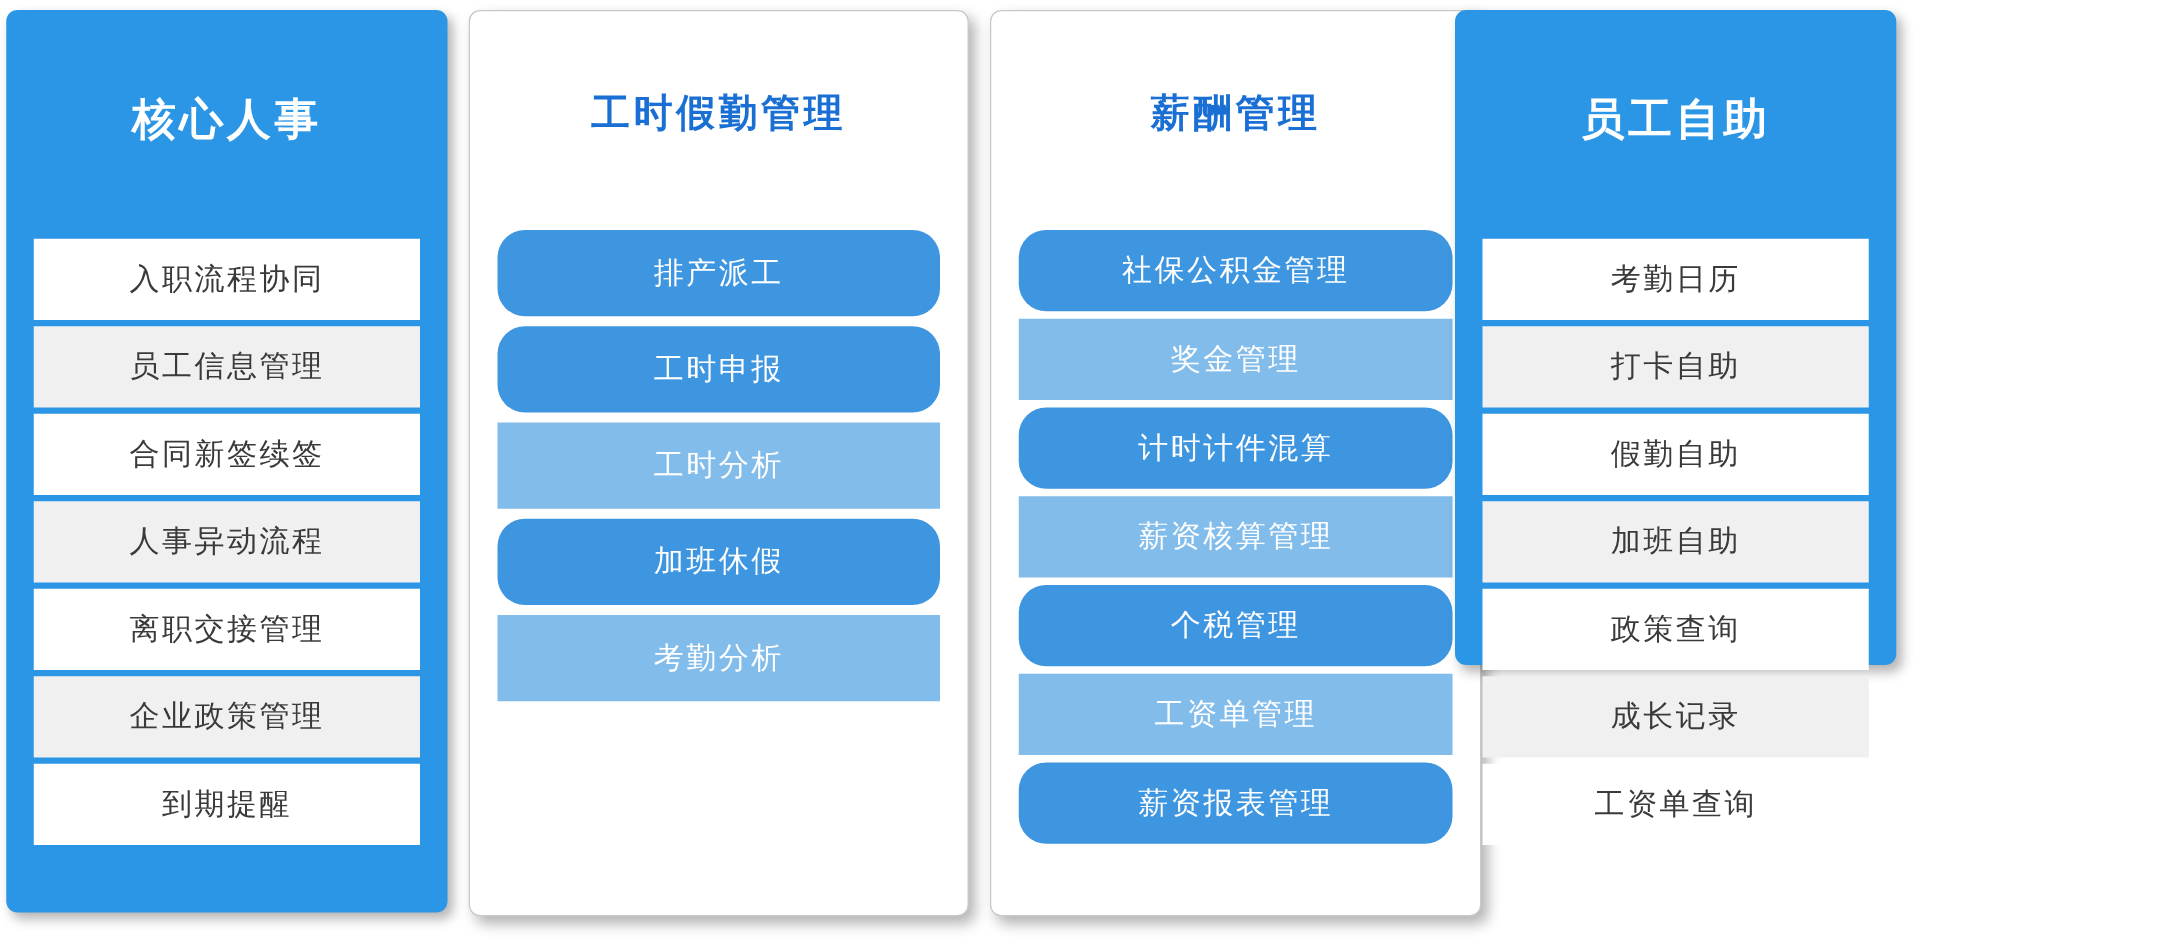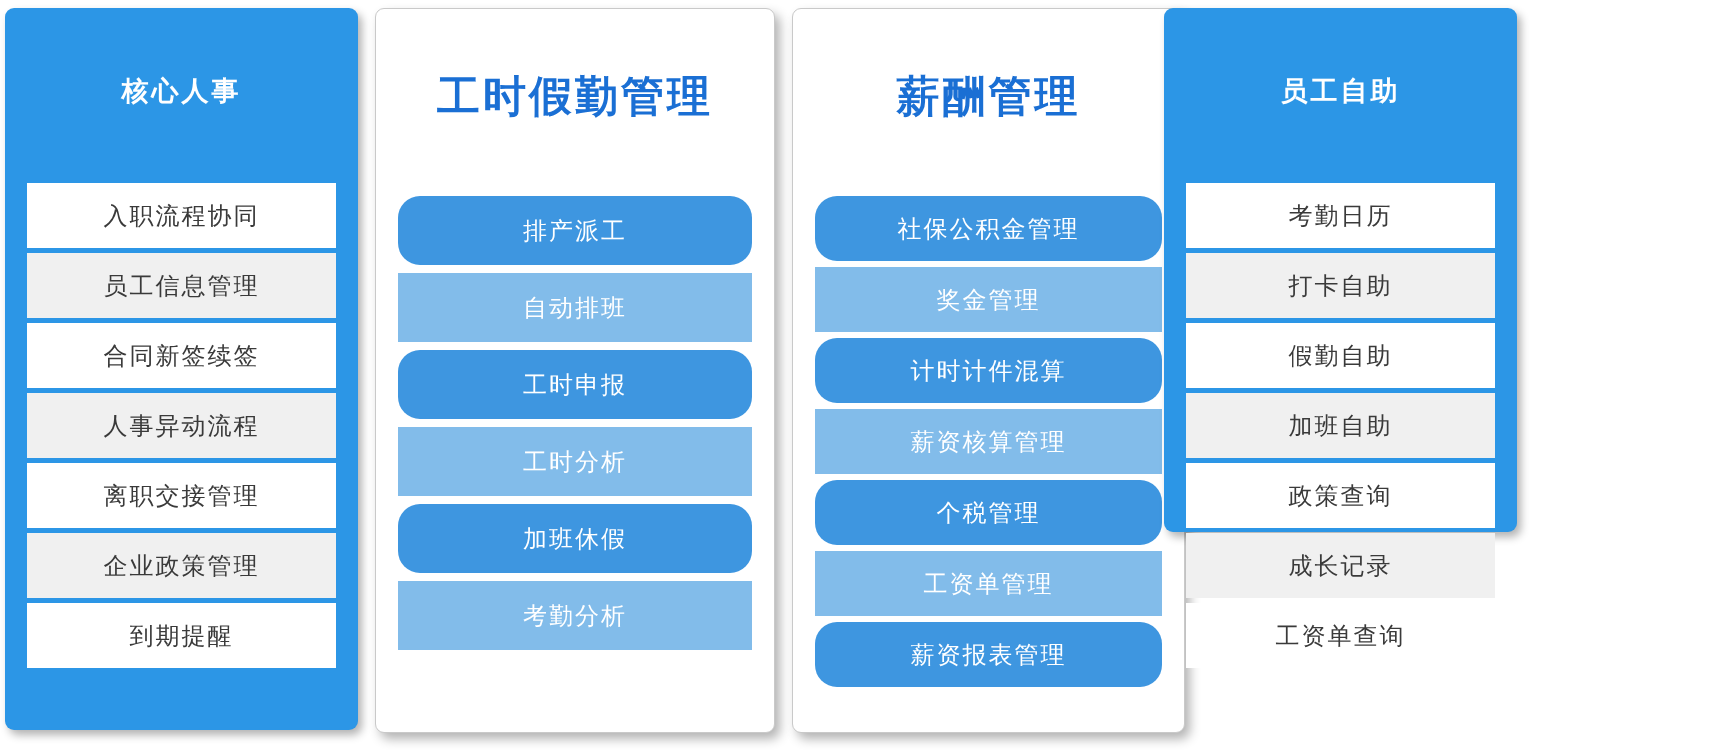--- a/index.html
+++ b/index.html
@@ -29,39 +29,39 @@
   }
 
   
   .card.solid {
     background: #2c96e6;
     box-shadow: 4px 5px 9px rgba(0,0,0,0.30);
     padding: 0 22px 20px 22px;
   }
   .card.solid .card-title {
     color: #ffffff;
-    font-size: 27px;
+    font-size: 35px;
     font-weight: bold;
     letter-spacing: 3px;
     text-align: center;
     line-height: 1;
     padding-top: 70px;
     padding-bottom: 58px;
   }
 
   
   .card.plain {
     background: #ffffff;
     border: 1px solid #c9c9c9;
     box-shadow: 5px 6px 11px rgba(0,0,0,0.30);
     padding: 0 22px 26px 22px;
   }
   .card.plain .card-title {
     color: #1a6fd4;
-    font-size: 43px;
+    font-size: 31px;
     font-weight: bold;
     letter-spacing: 3px;
     text-align: center;
     line-height: 1;
     padding-top: 66px;
     padding-bottom: 58px;
   }
 
   
   .item-list {
@@ -113,21 +113,20 @@
       <div class="item sheet-white">离职交接管理</div>
       <div class="item sheet-grey">企业政策管理</div>
       <div class="item sheet-white">到期提醒</div>
     </div>
   </div>
 
   <div class="card plain col2" style="left:375px; width:400px; height:725px;">
     <div class="card-title">工时假勤管理</div>
     <div class="item-list">
       <div class="item bar-dark">排产派工</div>
-      <div class="item bar-light">自动排班</div>
       <div class="item bar-dark">工时申报</div>
       <div class="item bar-light">工时分析</div>
       <div class="item bar-dark">加班休假</div>
       <div class="item bar-light">考勤分析</div>
     </div>
   </div>
 
   <div class="card plain col3" style="left:792px; width:393px; height:725px;">
     <div class="card-title">薪酬管理</div>
     <div class="item-list">

